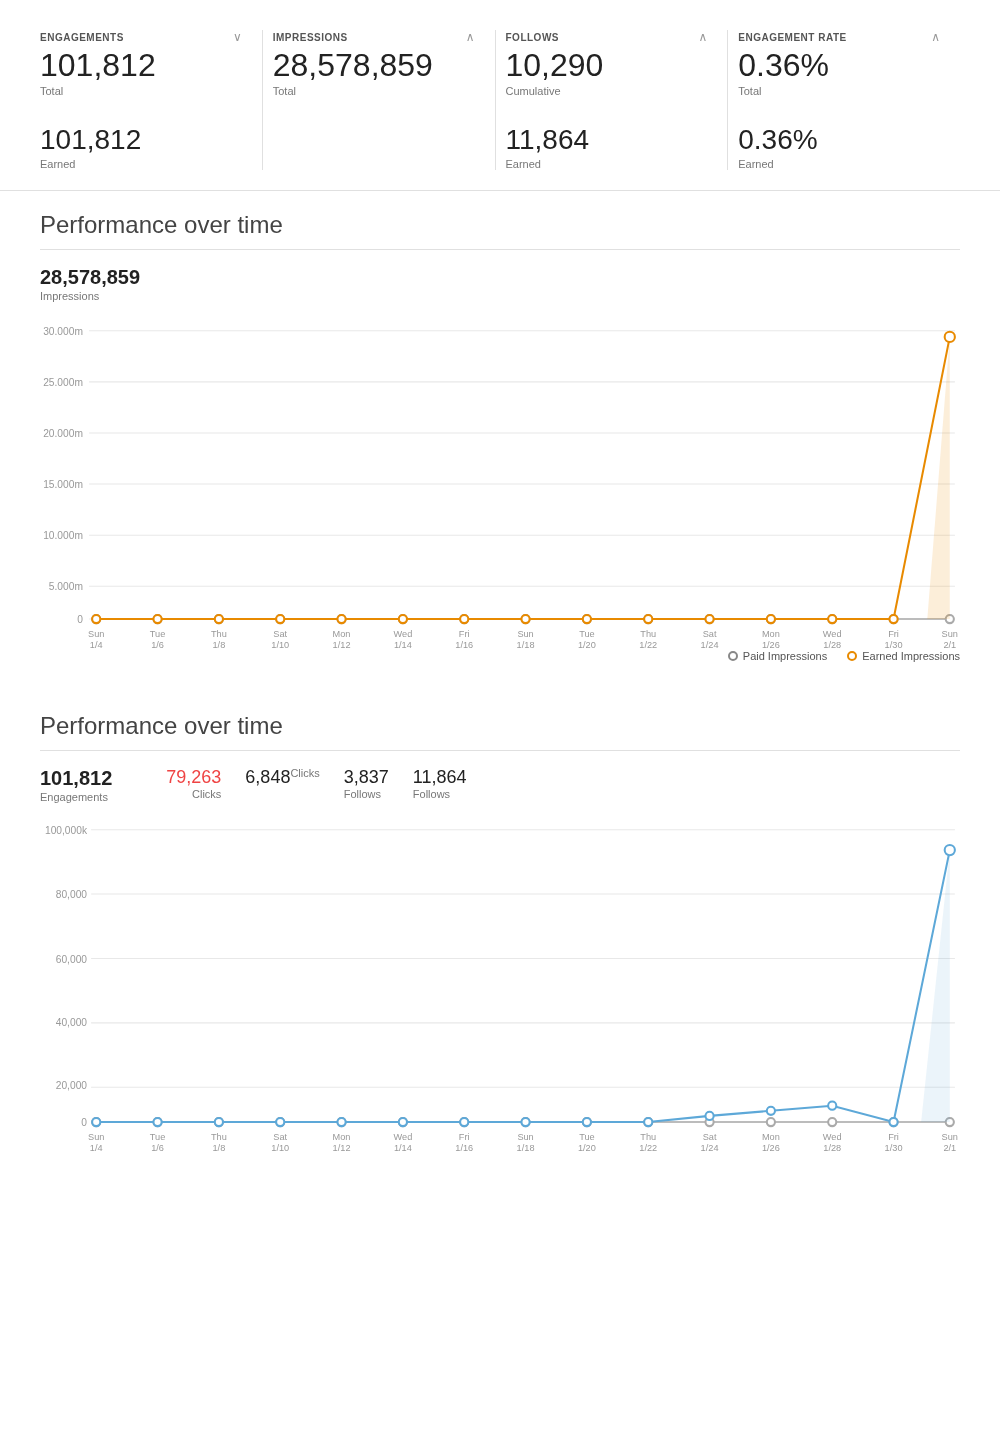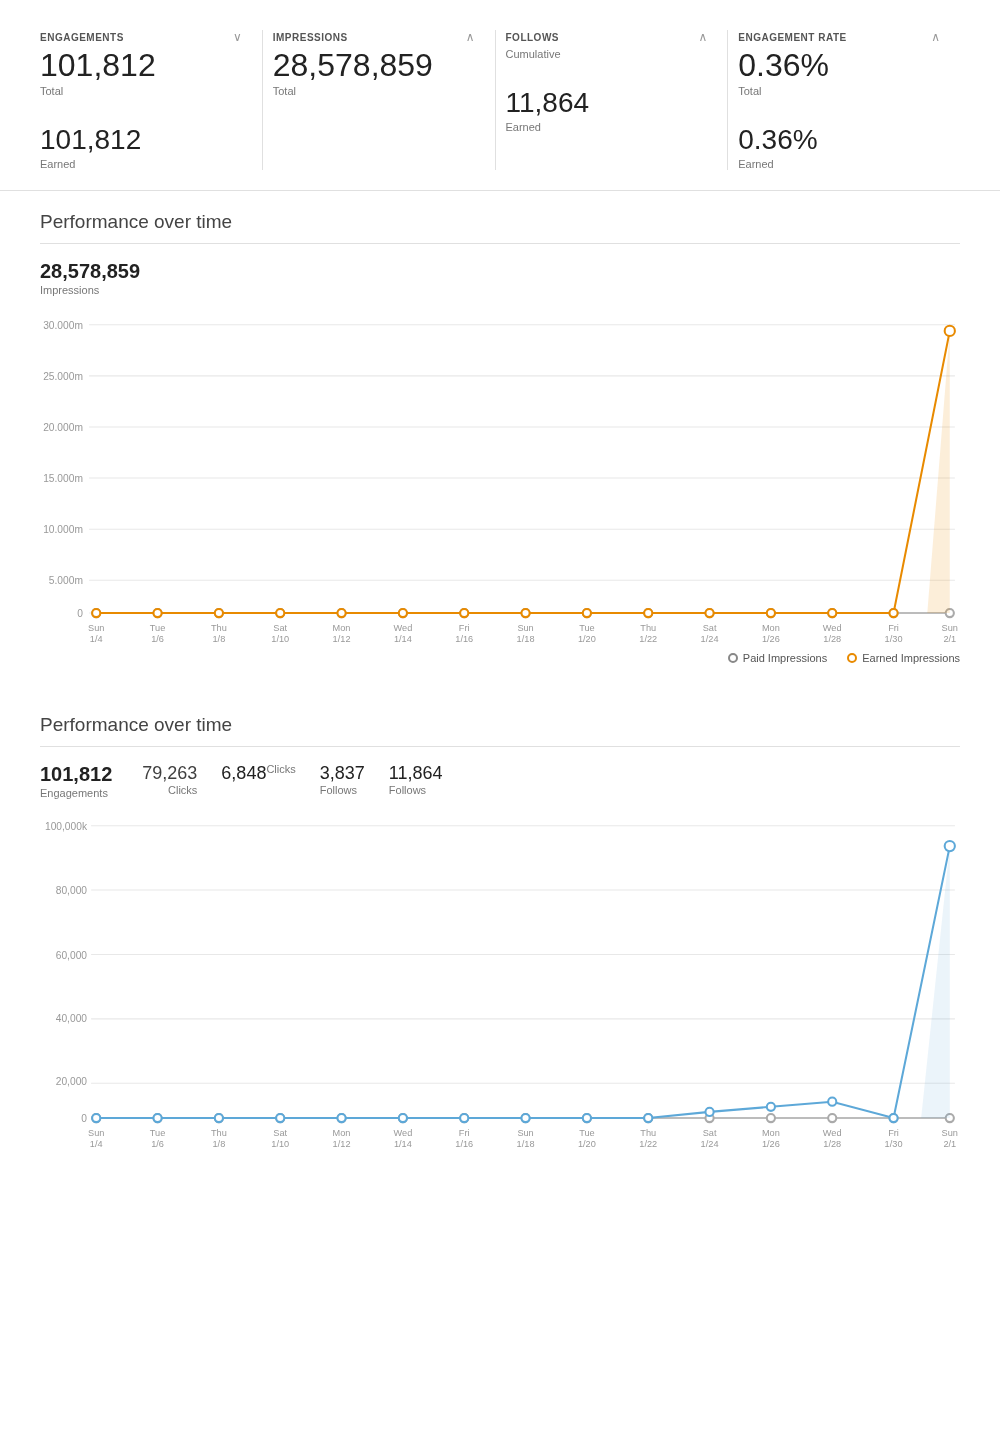--- a/index.html
+++ b/index.html
@@ -58,21 +58,21 @@
     .metric-secondary-sub {
       font-size: 11px;
       color: #777;
       margin-top: 2px;
     }
 
     .chart-section {
       padding: 20px 40px 20px 40px;
     }
     .section-title {
-      font-size: 19px;
+      font-size: 24px;
       font-weight: 300;
       color: #444;
       margin-bottom: 16px;
       border-bottom: 1px solid #e0e0e0;
       padding-bottom: 10px;
     }
     .chart-header {
       margin-bottom: 8px;
     }
     .chart-main-value {
@@ -88,21 +88,20 @@
 
     .chart-container {
       position: relative;
       width: 100%;
       height: 340px;
     }
     .chart-legend {
       display: flex;
       justify-content: flex-end;
       gap: 20px;
-      margin-top: 8px;
       font-size: 11px;
       color: #555;
       align-items: center;
     }
     .legend-item {
       display: flex;
       align-items: center;
       gap: 5px;
     }
     .legend-dot {
@@ -144,20 +143,21 @@
     </div>
     <div class="metric-main-value">28,578,859</div>
     <div class="metric-sub-label">Total</div>
   </div>
 
   <div class="metric-group">
     <div class="metric-header">
       <span class="metric-label">FOLLOWS</span>
       <span class="metric-arrow">∧</span>
     </div>
+    <div class="metric-main-value">10,290</div>
     <div class="metric-sub-label">Cumulative</div>
     <div class="metric-secondary-value">11,864</div>
     <div class="metric-secondary-sub">Earned</div>
   </div>
 
   <div class="metric-group">
     <div class="metric-header">
       <span class="metric-label">ENGAGEMENT RATE</span>
       <span class="metric-arrow">∧</span>
     </div>
@@ -276,21 +276,21 @@
 
 <div class="chart-section" style="margin-top:10px;">
   <div class="section-title">Performance over time</div>
   <div style="display:flex; gap:30px; align-items:flex-start; margin-bottom:10px;">
     <div>
       <div class="chart-main-value">101,812</div>
       <div class="chart-main-label">Engagements</div>
     </div>
     <div id="chart2-stats" style="display:flex; gap:24px;">
     <div style="display: flex; flex-direction: column;">
-          <span style="font-size: 18px; font-weight: 300; color: #404040;">79,263</span>
+          <span style="font-size: 18px; font-weight: 300; color: #ef4444; margin-left: 24px;">79,263</span>
           <span style="font-size: 11px; color: rgb(119, 119, 119); text-align: right;">Clicks</span>
         </div>
         <div style="display: flex; flex-direction: row;">
           <span style="font-size: 18px; font-weight: 300; color: rgb(34, 34, 34);">6,848</span>
           <span style="font-size: 11px; color: rgb(119, 119, 119);">Clicks</span>
         </div>
         <div style="display: flex; flex-direction: column;">
           <span style="font-size: 18px; font-weight: 300; color: rgb(34, 34, 34);">3,837</span>
           <span style="font-size: 11px; color: rgb(119, 119, 119);">Follows</span>
         </div>

